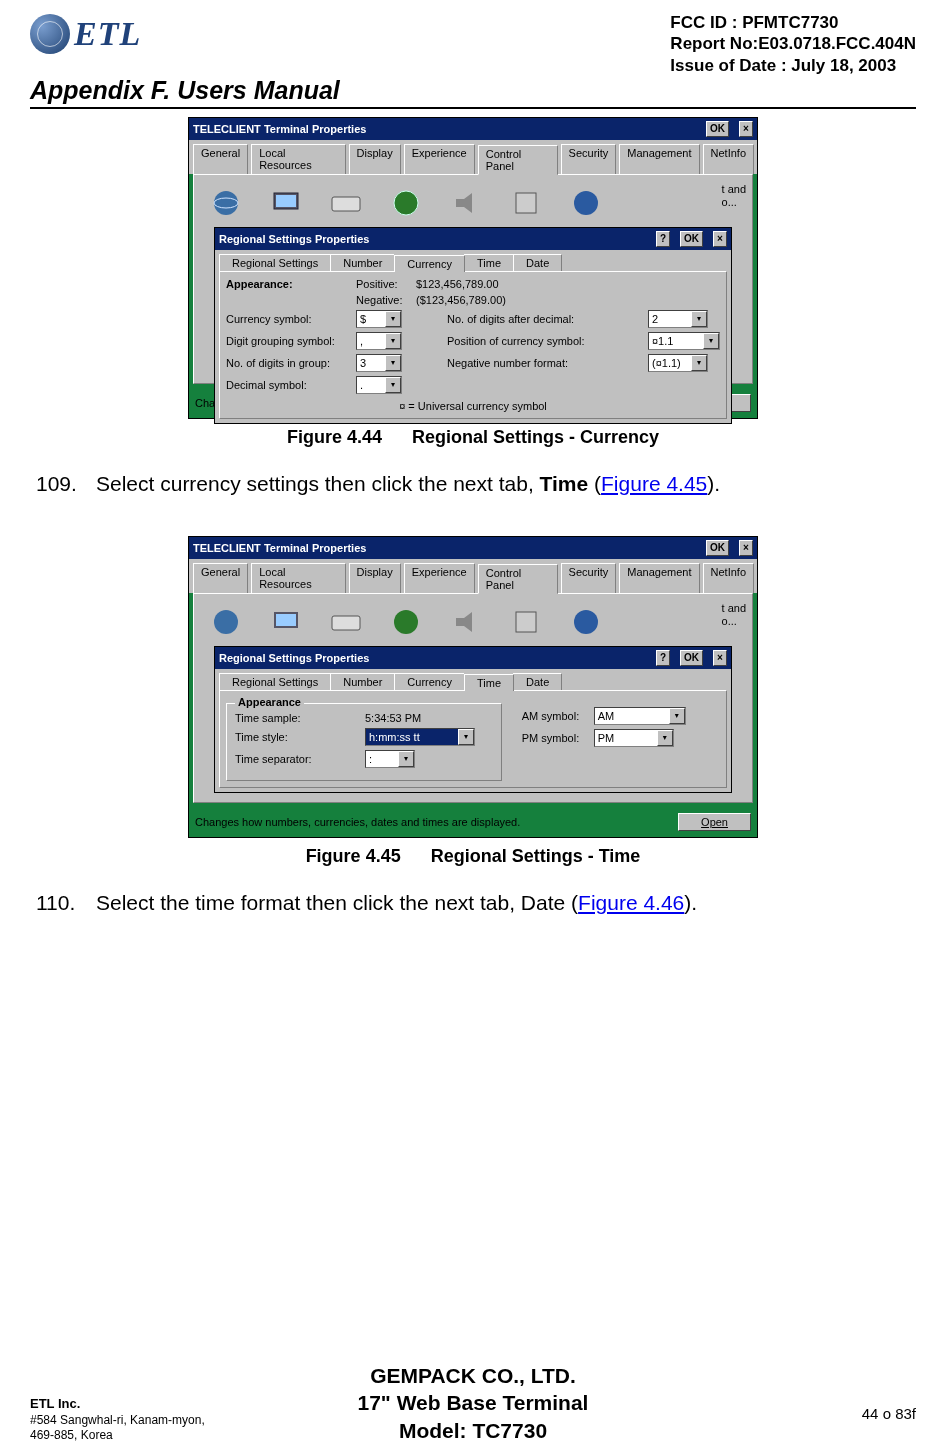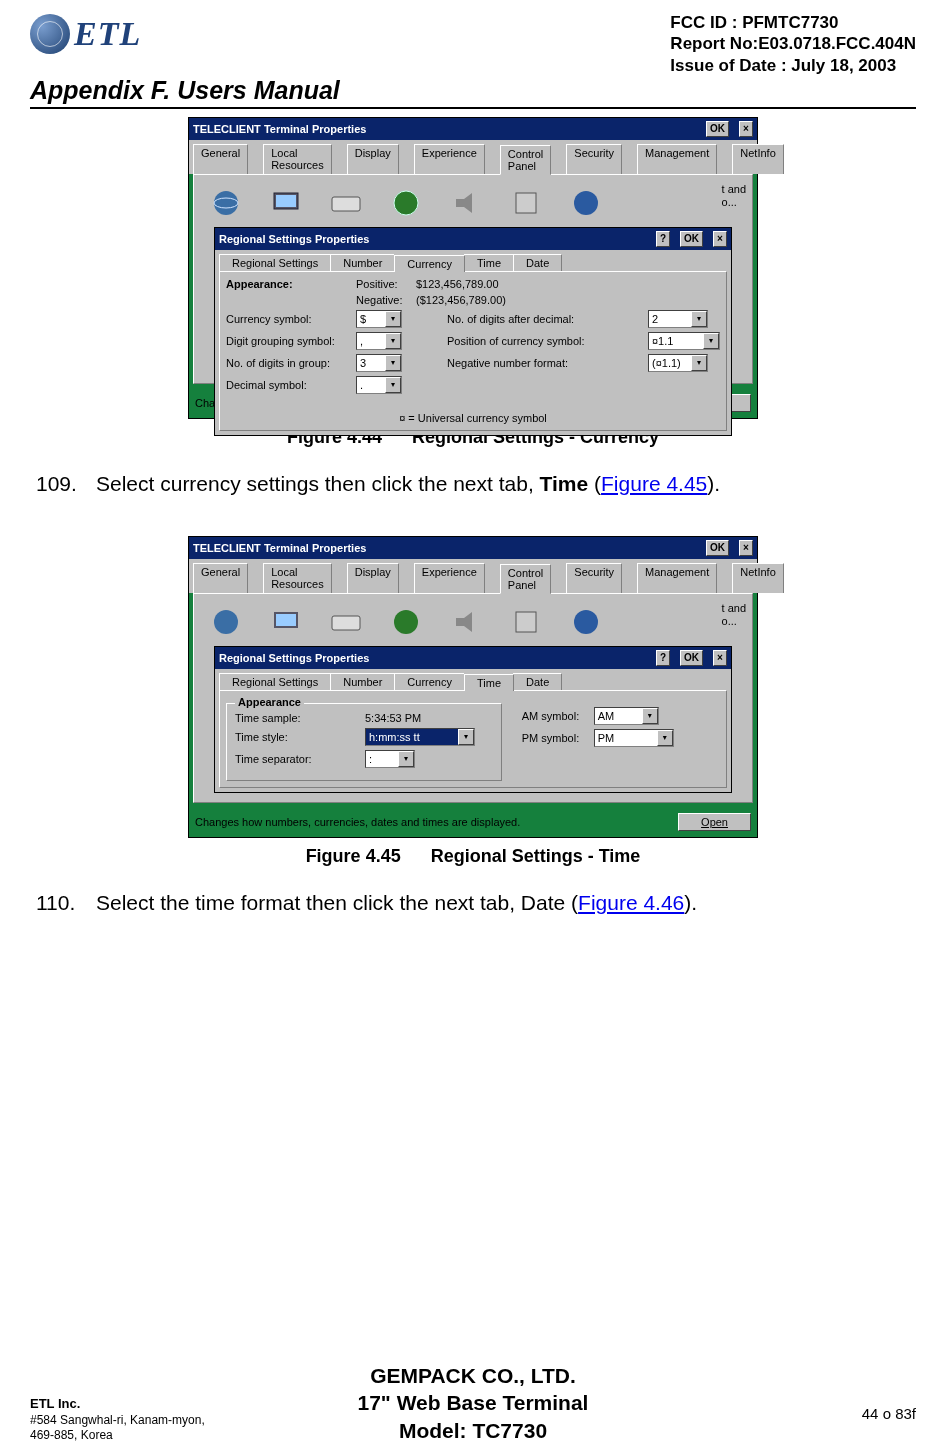--- a/index.html
+++ b/index.html
@@ -101,21 +101,21 @@
     border-bottom-color: #404040;
     font-size: 10px;
     padding: 0 3px;
     min-width: 14px;
     text-align: center;
     line-height: 14px;
   }
   .tabs {
     display: flex;
     padding: 4px 4px 0 4px;
-    gap: 16px;
+    gap: 4px;
     background: #c0c0c0;
     font-size: 11px;
   }
   .tab {
     border: 1px solid #808080;
     border-bottom: none;
     border-top-color: #fff;
     border-left-color: #fff;
     background: #c0c0c0;
     padding: 2px 7px;
@@ -435,21 +435,21 @@
                   </div>
                   <div class="rowf">
                     <span class="lbl2">Negative number format:</span>
                     <span class="combo" style="width:60px;justify-content:space-between">
                       <span>(¤1.1)</span>
                       <span class="arrow">▾</span>
                     </span>
                   </div>
                 </div>
             </div>
-            <div style="text-align:center;margin-top:14px">¤ = Universal currency symbol</div>
+            <div style="text-align:center;margin-top:2px">¤ = Universal currency symbol</div>
           </div>
         </div>
       </div>
       <div class="statusrow">
         <span>Changes how numbers, currencies, dates and times are displayed.</span>
         <span class="openbtn">Open</span>
       </div>
     </div>
     <div class="caption">
       <span>Figure 4.44</span><span class="gap"></span><span>Regional Settings - Currency</span>
@@ -546,21 +546,21 @@
                 <span class="lbl">Time separator:</span>
                 <span class="combo" style="width:50px;justify-content:space-between">
                   <span>:</span>
                     <span class="arrow">▾</span>
                 </span>
               </div>
             </div>
             <div style="flex:1;padding-top:10px">
               <div class="rowf">
                 <span style="width:72px">AM symbol:</span>
-                <span class="combo" style="width:65px;justify-content:space-between">
+                <span class="combo" style="width:92px;justify-content:space-between">
                   <span>AM</span>
                     <span class="arrow">▾</span>
                 </span>
               </div>
               <div class="rowf">
                 <span style="width:72px">PM symbol:</span>
                 <span class="combo" style="width:80px;justify-content:space-between">
                   <span>PM</span>
                     <span class="arrow">▾</span>
                 </span>

